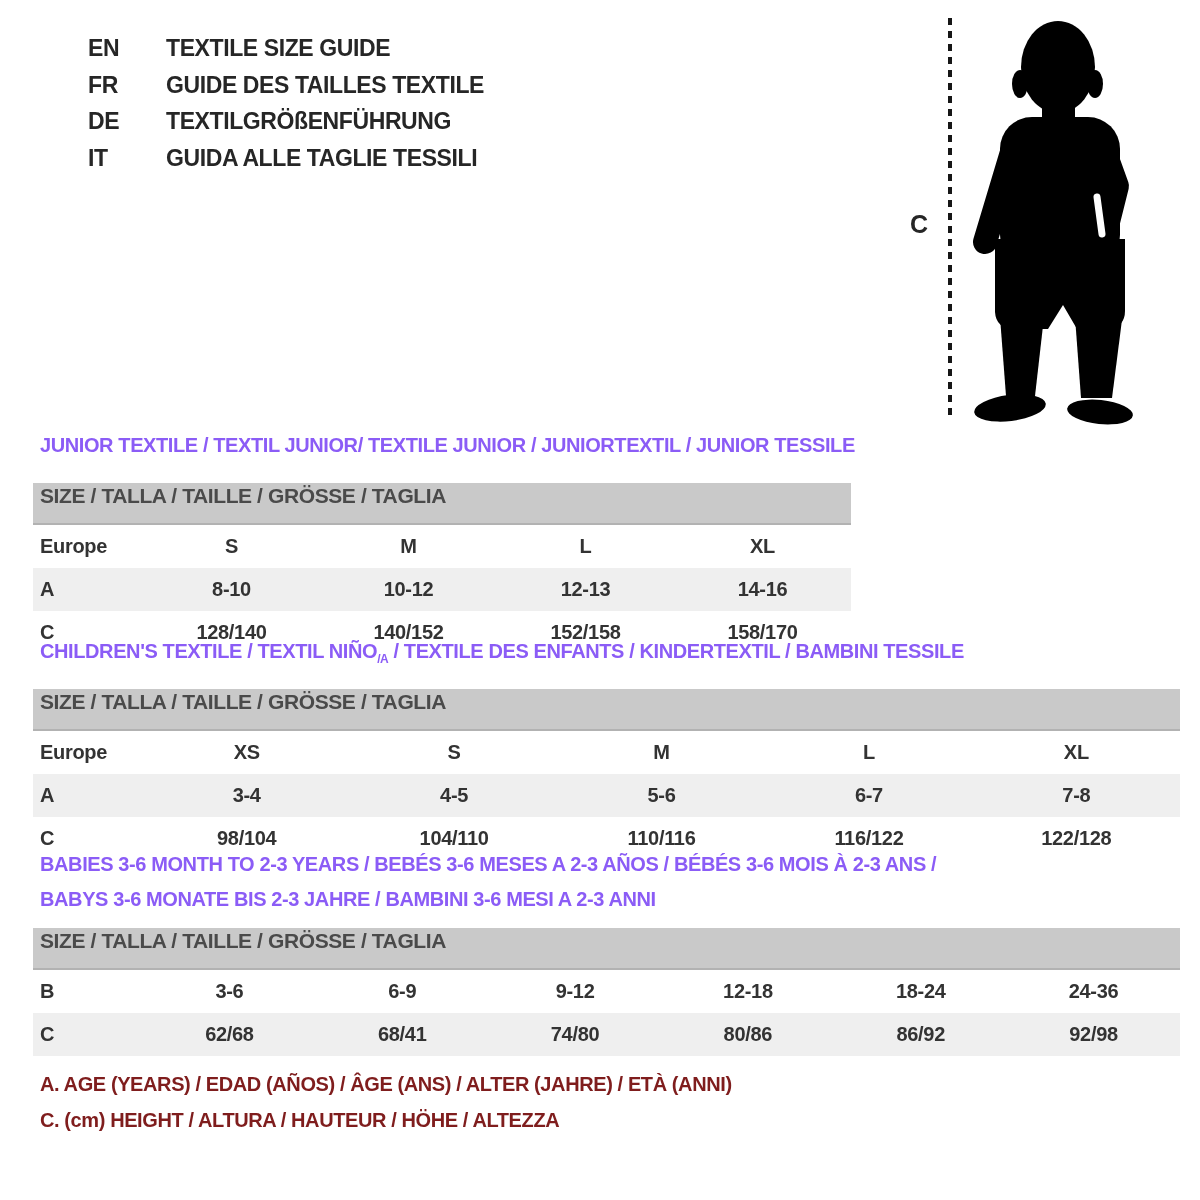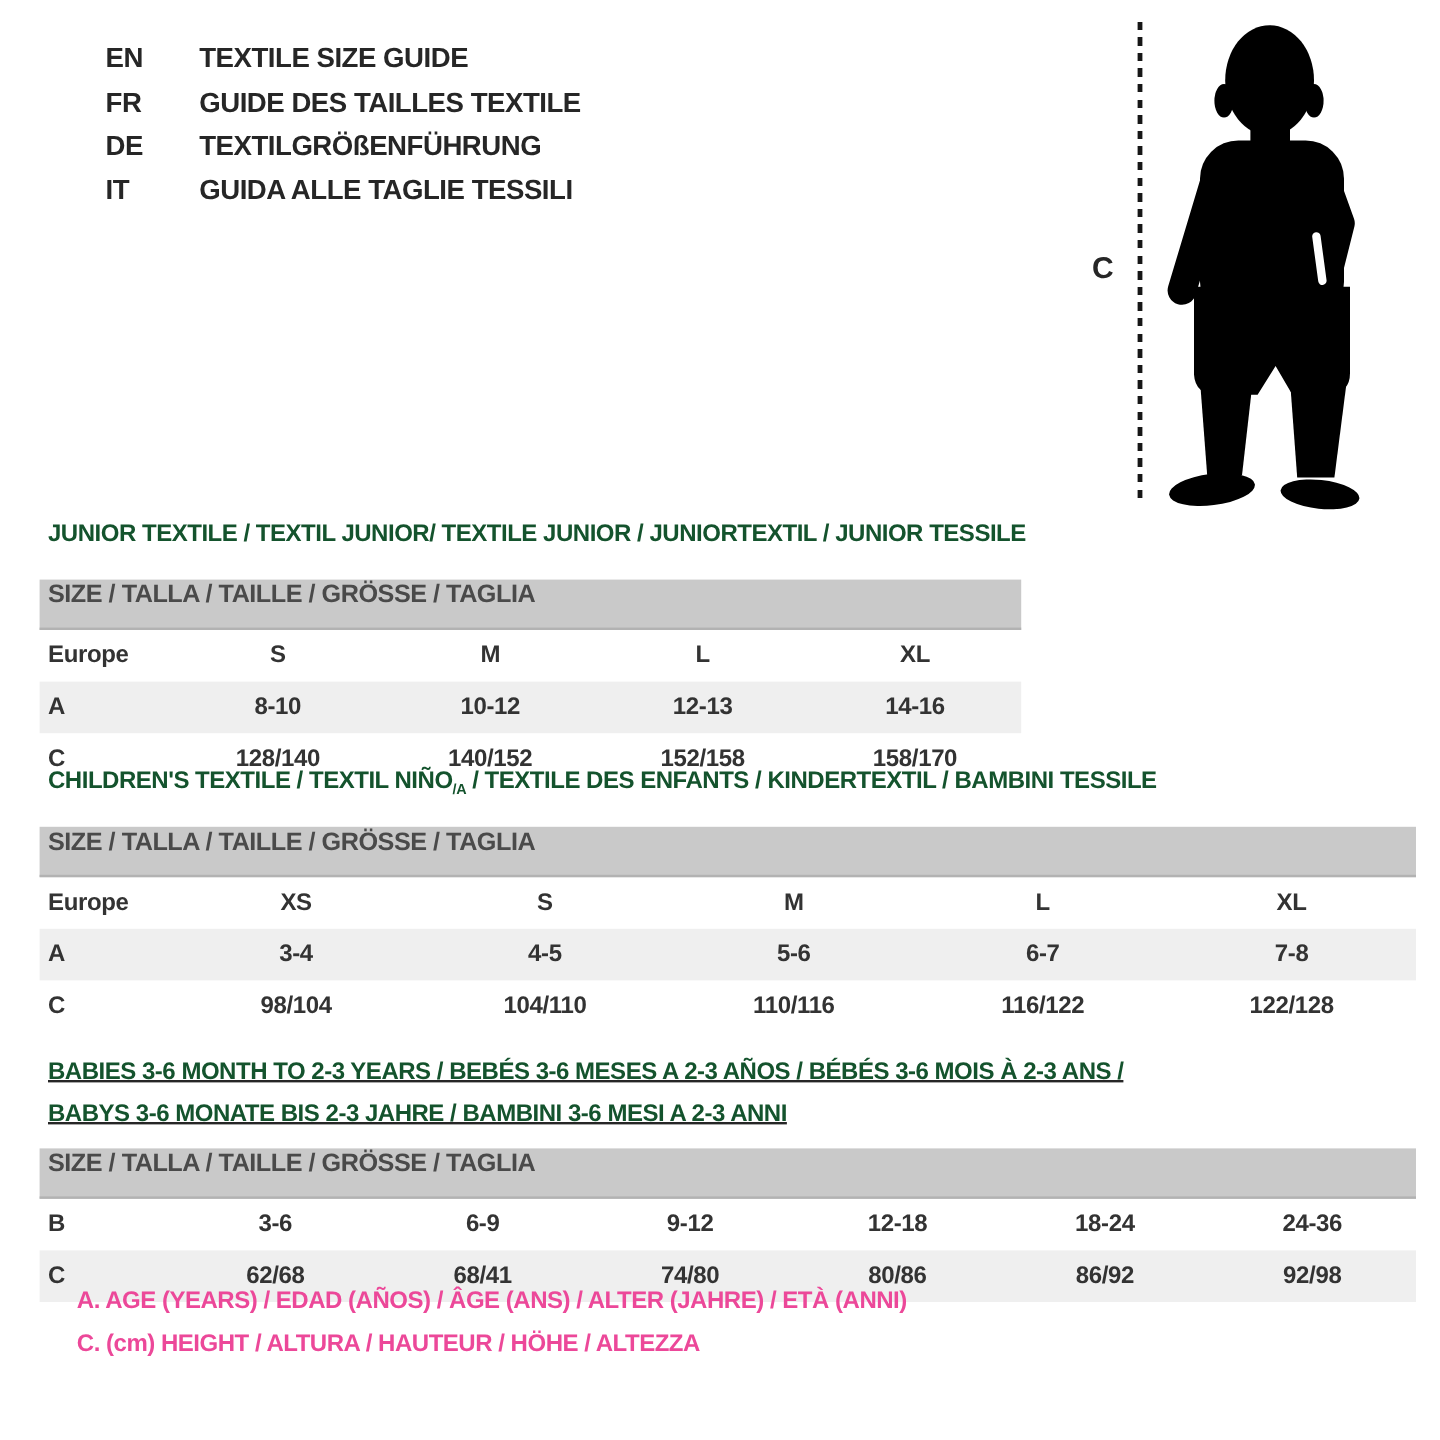--- a/index.html
+++ b/index.html
@@ -31,41 +31,41 @@
     position:absolute;left:43px;top:4px;width:4px;height:402px;
     background:repeating-linear-gradient(to bottom,#161616 0 7px,transparent 7px 13px);
   }
   .c-label{position:absolute;left:5px;top:196px;font-size:25px;letter-spacing:-0.4px;}
   .figure svg{position:absolute;left:55px;top:0;color:var(--sil);}
 
   
   .section{position:absolute;left:33px;}
   .section-junior{top:433px;width:818px;}
   .section-children{top:639px;width:1147px;}
-  .section-babies{top:876px;width:1147px;text-decoration:underline;}
-  .sec-title{margin-left:7px;font-size:20px;line-height:24px;letter-spacing:-0.4px;color:#14532d;white-space:nowrap;}
+  .section-babies{top:847px;width:1147px;}
+  .sec-title{margin-left:7px;font-size:20px;line-height:24px;letter-spacing:-0.4px;color:#8b5cf6;white-space:nowrap;}
   .section-babies .sec-title{line-height:35px;}
   .sec-title .sub{font-size:12px;vertical-align:-5px;}
 
   .size-table{position:absolute;left:0;right:0;}
   .section-junior .size-table,.section-children .size-table{top:50px;}
   .section-babies .size-table{top:81px;}
   .thead{
     height:42px;background:var(--header-bg);border-bottom:2px solid var(--header-border);
     color:var(--header-ink);font-size:21px;line-height:26px;padding-left:7px;
     letter-spacing:-0.4px;white-space:nowrap;overflow:hidden;
   }
   .tbody .trow{display:flex;align-items:center;height:43px;font-size:20px;color:var(--table-ink);letter-spacing:-0.3px;}
   .tbody .trow:nth-child(2){background:var(--shade);}
   .trow-label{width:110px;padding-left:7px;flex:none;}
   .tcell{flex:1;text-align:center;}
 
   
   .legend{position:absolute;left:40px;top:1066px;}
-  .legend-line{font-size:20px;line-height:36px;letter-spacing:-0.4px;color:#ec4899;white-space:nowrap;margin-left:24px;}
+  .legend-line{font-size:20px;line-height:36px;letter-spacing:-0.4px;color:#7f1d1d;white-space:nowrap;}
 </style>
 </head>
 <body>
 
 <div class="page">
 
   <div class="lang-header">
       <div class="lang-row">
         <span class="lang-code">EN</span>
         <span class="lang-label">TEXTILE SIZE GUIDE</span>

